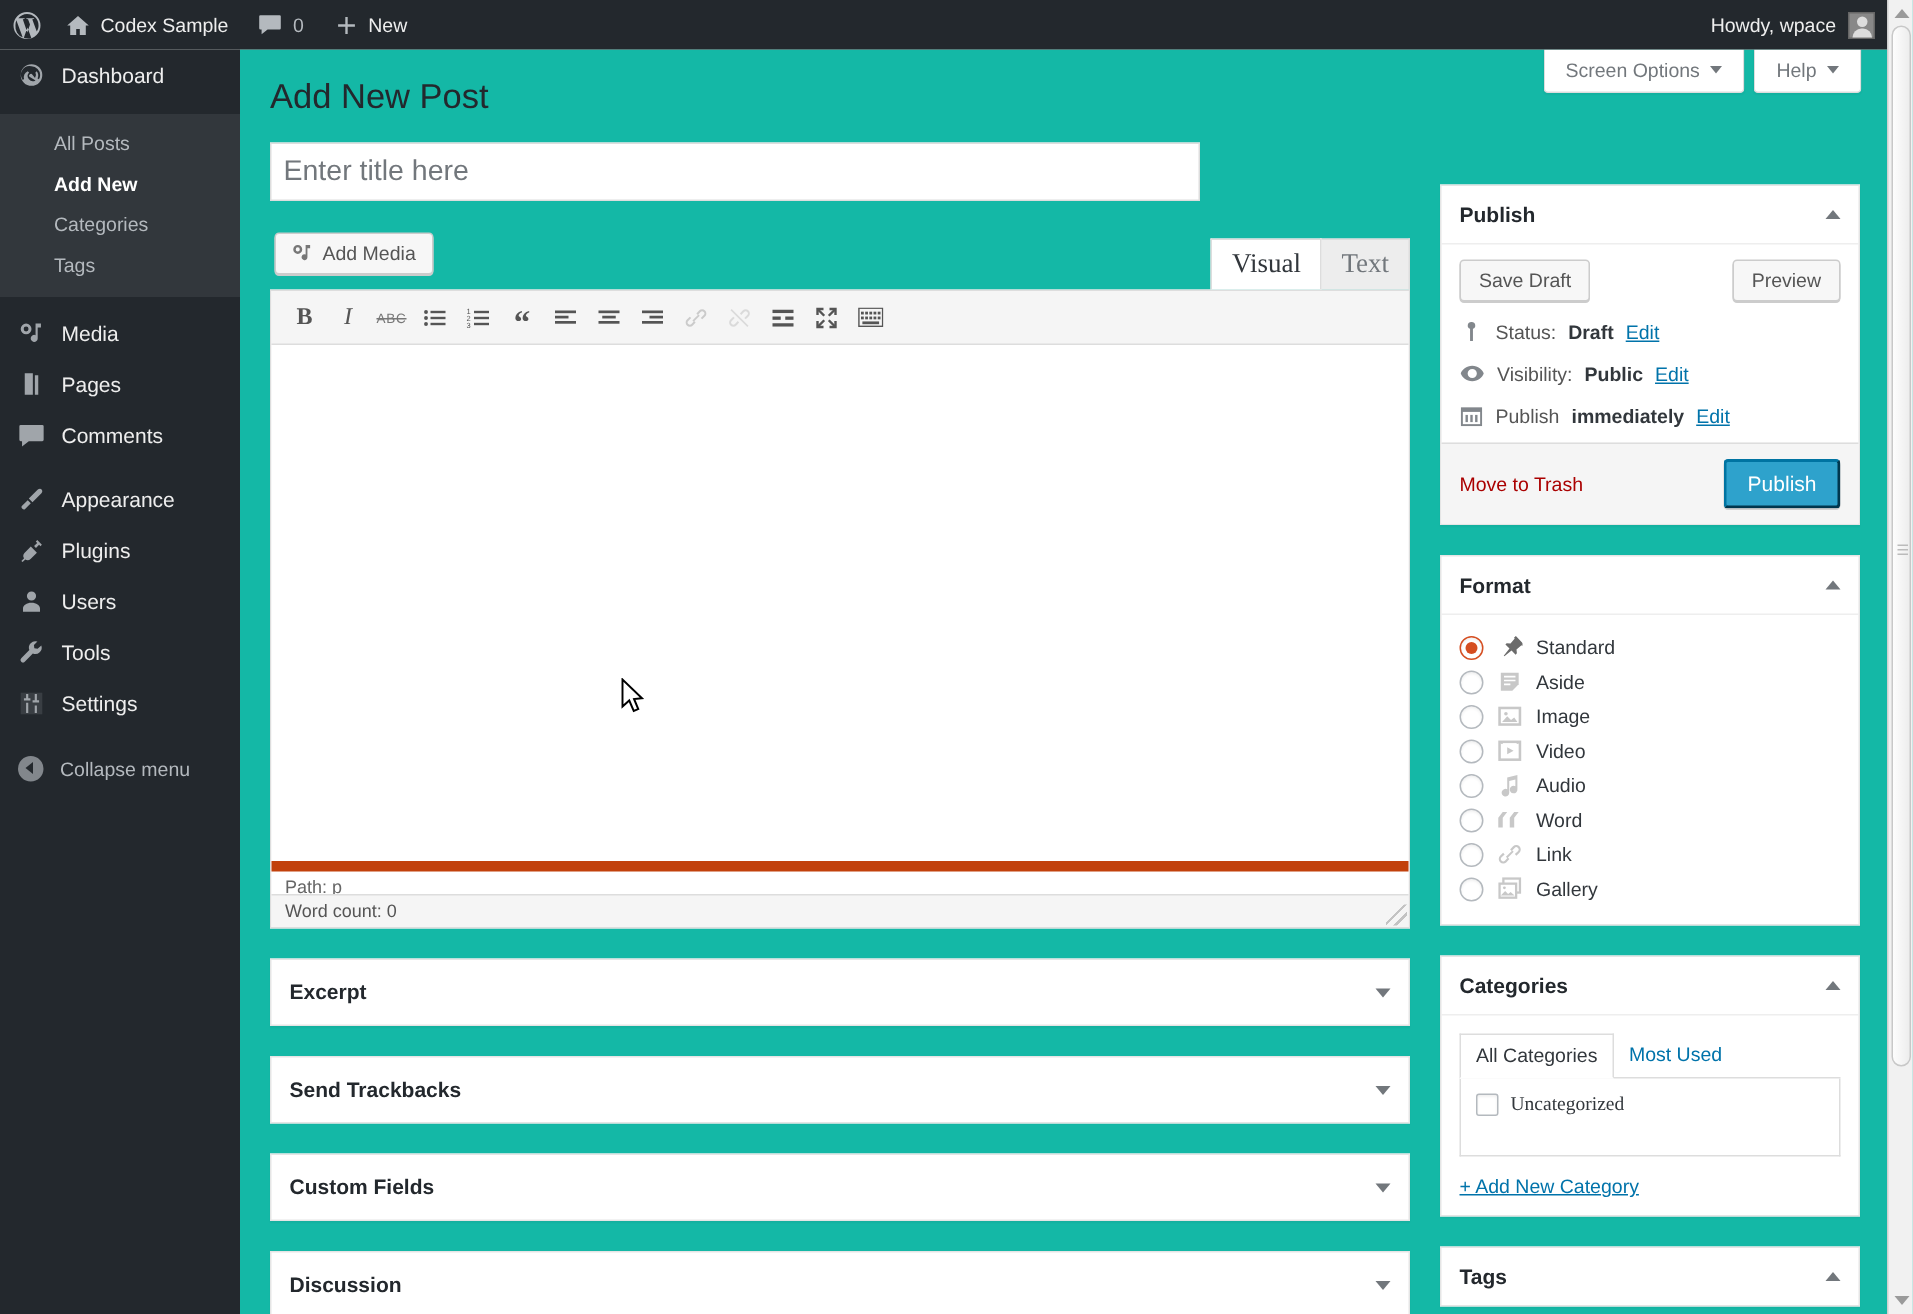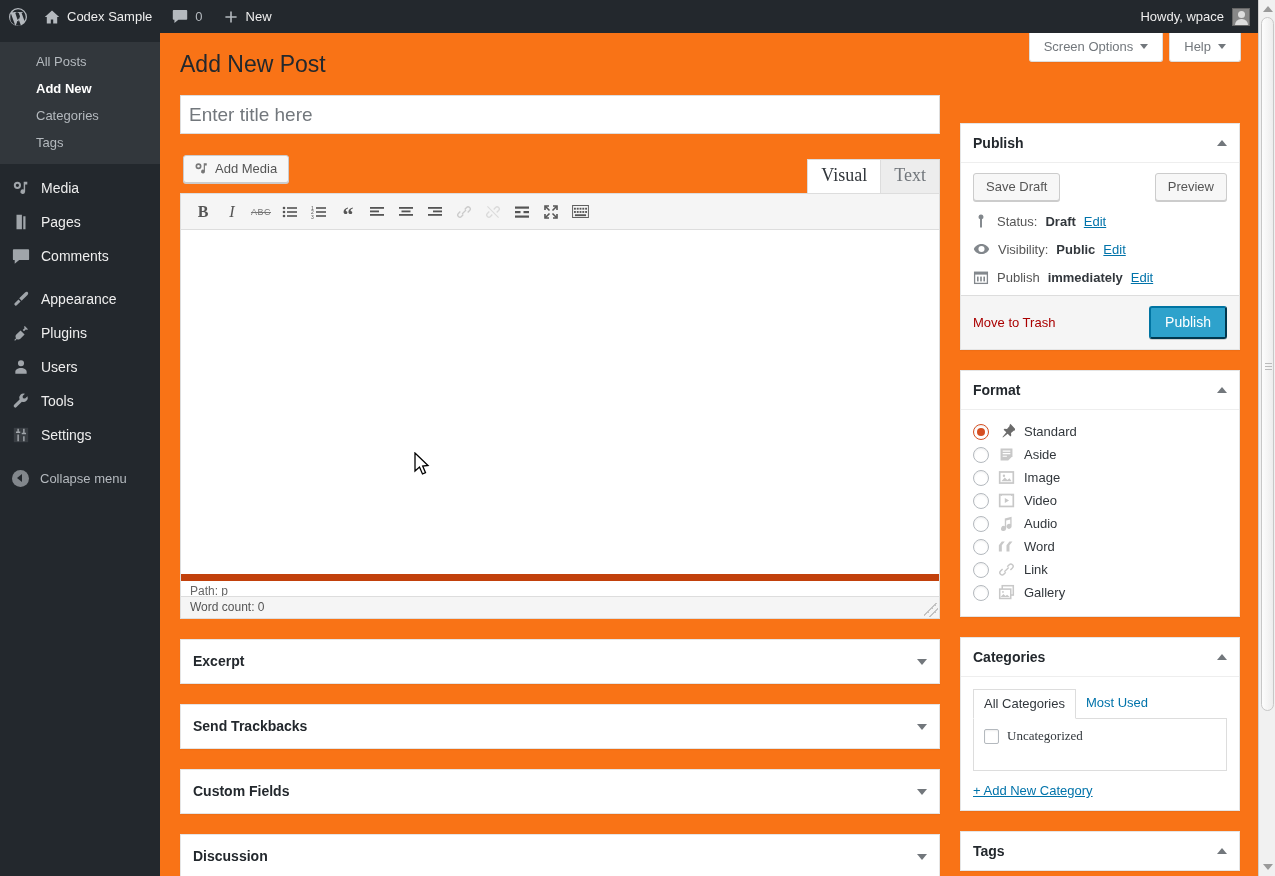--- a/index.html
+++ b/index.html
@@ -91,21 +91,21 @@
     width: 0; height: 0;
     border-top: 4px solid transparent;
     border-bottom: 4px solid transparent;
     border-right: 5px solid #23282d;
   }
 
   
   #content {
     position: absolute; top: 33px; left: 160px;
     width: 1098px; height: 843px;
-    background: #f97316;
+    background: #14b8a6;
   }
   #screen-meta-links {
     position: absolute; right: 17px; top: 0;
     display: flex; gap: 6px;
   }
   .meta-link {
     background: #fff; border: 1px solid #ddd; border-top: none;
     border-radius: 0 0 3px 3px;
     padding: 6px 14px 7px 14px;
     font-size: 13px; color: #72777c;
@@ -120,21 +120,21 @@
     position: absolute; left: 20px; top: 17px;
     font-size: 23px; font-weight: 400; color: #23282d;
     line-height: 29px;
   }
 
   
   #main-col {
     position: absolute; left: 20px; top: 62px; width: 760px;
   }
   #title-wrap input {
-    width: 760px; height: 39px;
+    width: 620px; height: 39px;
     font-size: 19px; padding: 3px 8px;
     border: 1px solid #ddd; background: #fff; color: #32373c;
     font-family: "Liberation Sans", sans-serif;
     outline: none;
   }
   #title-wrap input::placeholder { color: #72777c; opacity: 1; }
 
   #media-row { position: relative; height: 38px; margin-top: 21px; }
   #add-media {
     position: absolute; left: 3px; top: 0;
@@ -305,20 +305,26 @@
   </div>
   <div class="ab-spacer"></div>
   <div class="ab-right">
     <span style="font-size:13px">Howdy, wpace</span>
     <span class="avatar"></span>
   </div>
 </div>
 
 <div id="sidebar">
 
+  <div class="menu-top">
+    <svg class="ico" width="18" height="18" viewBox="0 0 20 20">
+      <path fill="#a0a5aa" d="M10 2a8 8 0 1 0 0 16 8 8 0 0 0 0-16zm0 1.6a6.4 6.4 0 0 1 6.4 6.4c0 1.2-.3 2.3-.9 3.2l-1-.7a5.2 5.2 0 0 0-.6-5.3l-1 1a3.8 3.8 0 0 1-.3 4l-1.9-2.4a1.3 1.3 0 1 0-1.6 1.9L13 14a3.8 3.8 0 0 1-4.8-5.8l-1-1A5.2 5.2 0 0 0 4.5 13l-1 .7A6.4 6.4 0 0 1 10 3.6z"></path>
+    </svg>
+    <span class="lbl">Dashboard</span>
+  </div>
   <div style="height:9px"></div>
 
 
   <div class="submenu">
     <a href="#">All Posts</a>
     <a href="#" class="cur">Add New</a>
     <a href="#">Categories</a>
     <a href="#">Tags</a>
   </div>
 

